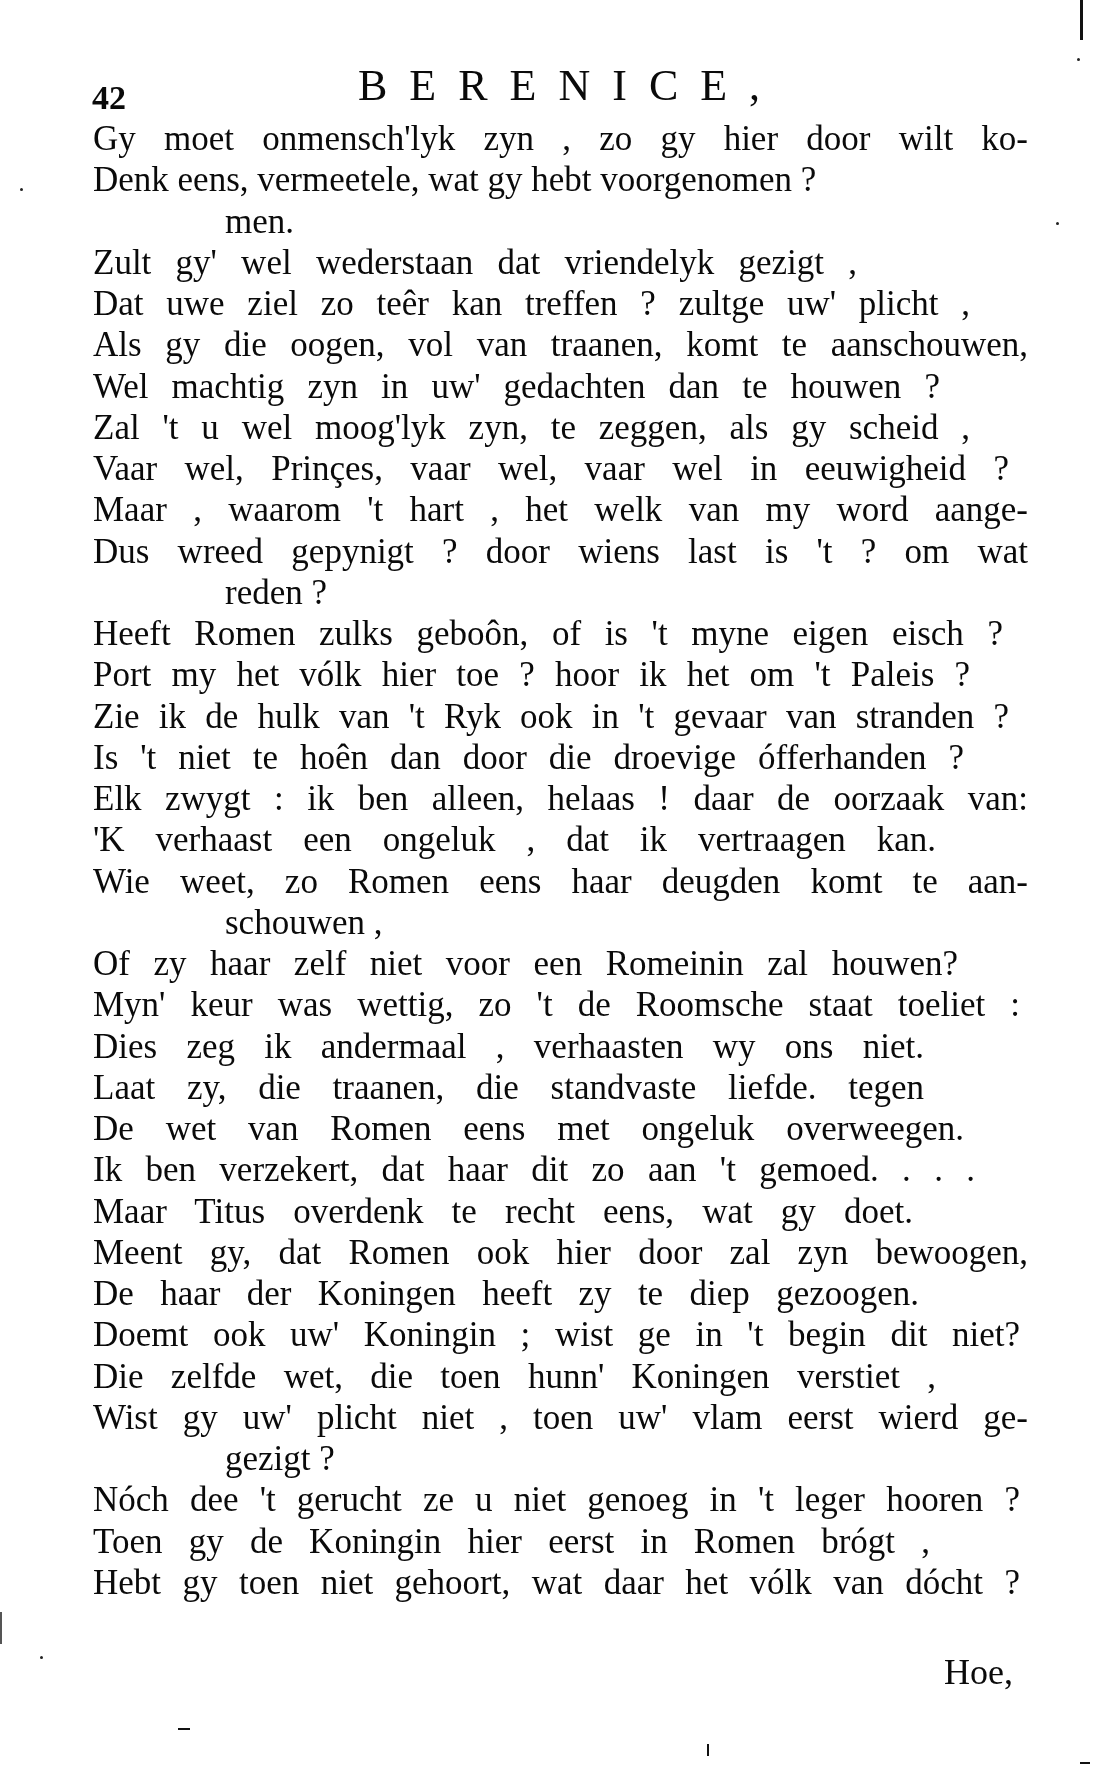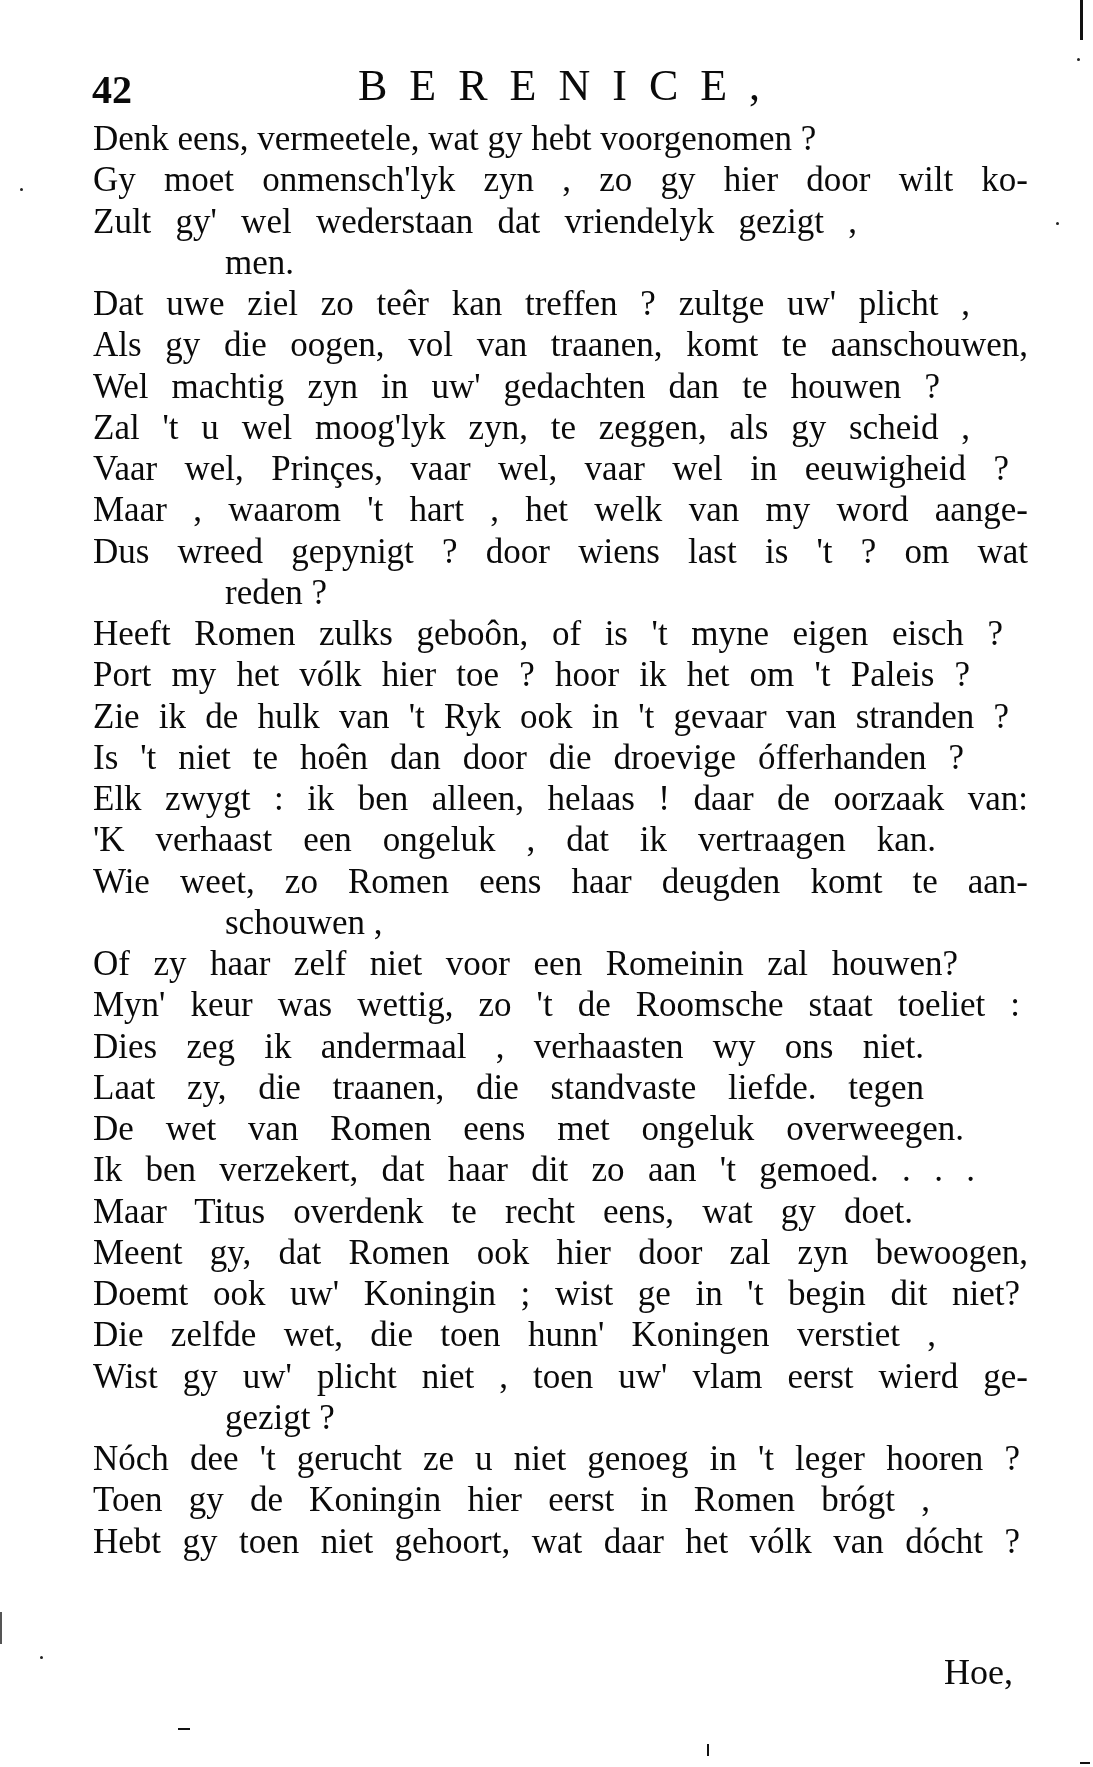--- a/index.html
+++ b/index.html
@@ -1,19 +1,19 @@
 <!DOCTYPE html>
 <html><head>
 <meta charset="utf-8">
 <style>
   html, body { margin: 0; padding: 0; background: #ffffff; }
   body { width: 1093px; height: 1767px; position: relative; overflow: hidden; }
   .page { position: absolute; left: 0; top: 0; width: 1093px; height: 1767px; background: #fff; }
   .serif { font-family: "Liberation Serif", "DejaVu Serif", serif; color: #0a0a0a; }
-  .pageno { position: absolute; left: 92px; top: 70px; font-size: 40px; font-weight: bold; line-height: 40px; }
+  .pageno { position: absolute; left: 92px; top: 78px; font-size: 34px; font-weight: bold; line-height: 40px; }
   .running-head { position: absolute; left: 358px; top: 62px; font-size: 44px; font-weight: normal; letter-spacing: 22px; line-height: 48px; white-space: nowrap; }
   .text { position: absolute; left: 93px; top: 118px; width: 935px; }
   .line { display: block; height: 41.25px; line-height: 41.25px; font-size: 35px; white-space: nowrap; overflow: visible; text-align: left; }
   .line.j { text-align: justify; text-align-last: justify; white-space: normal; }
   .line.cont { padding-left: 132px; }
   .catch { position: absolute; left: 944px; top: 1652px; font-size: 36px; line-height: 40px; }
   .watermark { position: absolute; left: 468px; top: 1668px; color: #9a9a9a; white-space: nowrap; }
   .wm-small { font-family: "Liberation Sans", "DejaVu Sans", sans-serif; font-size: 15px; vertical-align: baseline; }
   .wm-big { font-family: "Liberation Serif", "DejaVu Serif", serif; font-size: 40px; margin-left: 6px; vertical-align: baseline; }
   .edge-mark { position: absolute; background: #111; }
@@ -21,24 +21,24 @@
 </style>
 </head>
 <body>
 
 <div class="page">
 
   <div class="serif pageno">42</div>
   <div class="serif running-head">BERENICE,</div>
 
   <div class="serif text">
+    <span class="line j" style="width:935px">Gy moet onmensch'lyk zyn , zo gy hier door wilt ko-</span>
     <span class="line" style="width:882px">Denk eens, vermeetele, wat gy hebt voorgenomen ?</span>
-    <span class="line j" style="width:935px">Gy moet onmensch'lyk zyn , zo gy hier door wilt ko-</span>
+    <span class="line cont">men.</span>
     <span class="line j" style="width:764px">Zult gy' wel wederstaan dat vriendelyk gezigt ,</span>
-    <span class="line cont">men.</span>
     <span class="line j" style="width:877px">Dat uwe ziel zo teêr kan treffen ?  zultge uw' plicht ,</span>
     <span class="line j" style="width:935px">Als gy die oogen, vol van traanen, komt te aanschouwen,</span>
     <span class="line j" style="width:847px">Wel machtig zyn in uw' gedachten dan te houwen ?</span>
     <span class="line j" style="width:877px">Zal 't u wel moog'lyk zyn, te zeggen, als gy scheid ,</span>
     <span class="line j" style="width:916px">Vaar wel, Prinçes, vaar wel, vaar wel in eeuwigheid ?</span>
     <span class="line j" style="width:935px">Maar , waarom 't hart , het welk van my word aange-</span>
     <span class="line j" style="width:935px">Dus wreed gepynigt ?  door wiens last is 't ?  om wat</span>
     <span class="line cont">reden ?</span>
     <span class="line j" style="width:910px">Heeft Romen zulks geboôn, of is 't myne eigen eisch ?</span>
     <span class="line j" style="width:877px">Port my het vólk hier toe ?  hoor ik het om 't Paleis ?</span>
@@ -49,20 +49,21 @@
     <span class="line j" style="width:935px">Wie weet, zo Romen eens haar deugden komt te aan-</span>
     <span class="line cont">schouwen ,</span>
     <span class="line j" style="width:865px">Of zy haar zelf niet voor een Romeinin zal houwen?</span>
     <span class="line j" style="width:927px">Myn' keur was wettig,  zo 't de Roomsche staat toeliet :</span>
     <span class="line j" style="width:831px">Dies zeg ik andermaal ,  verhaasten wy ons niet.</span>
     <span class="line j" style="width:831px">Laat zy,  die traanen,  die standvaste liefde.  tegen</span>
     <span class="line j" style="width:871px">De wet van Romen eens met ongeluk overweegen.</span>
     <span class="line j" style="width:882px">Ik ben verzekert,  dat haar dit zo aan 't gemoed. . . .</span>
     <span class="line j" style="width:820px">Maar Titus overdenk te recht eens,  wat gy doet.</span>
     <span class="line j" style="width:935px">Meent gy, dat Romen ook hier door zal zyn bewoogen,</span>
+    <span class="line j" style="width:826px">De haar der Koningen heeft zy te diep gezoogen.</span>
     <span class="line j" style="width:927px">Doemt ook uw' Koningin ;  wist ge in 't begin dit niet?</span>
     <span class="line j" style="width:843px">Die zelfde wet,  die toen hunn' Koningen verstiet ,</span>
     <span class="line j" style="width:935px">Wist gy uw' plicht niet ,  toen uw' vlam eerst wierd ge-</span>
     <span class="line cont">gezigt ?</span>
     <span class="line j" style="width:927px">Nóch dee 't gerucht ze u niet genoeg in 't leger hooren ?</span>
     <span class="line j" style="width:837px">Toen gy de Koningin hier eerst in Romen brógt ,</span>
     <span class="line j" style="width:927px">Hebt gy toen niet gehoort, wat daar het vólk van dócht ?</span>
   </div>
 
   <div class="serif catch">Hoe,</div>

